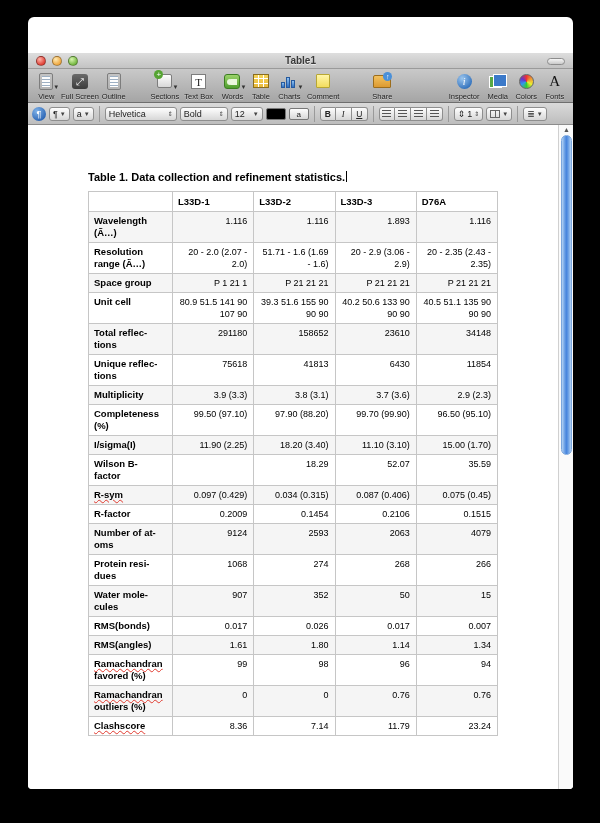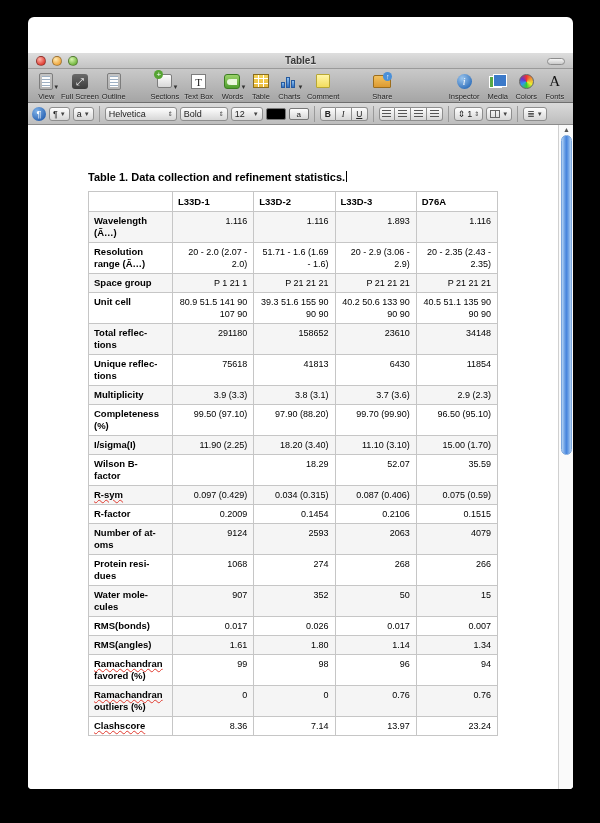--- a/index.html
+++ b/index.html
@@ -398,21 +398,21 @@
               <td></td>
               <td>18.29</td>
               <td>52.07</td>
               <td>35.59</td>
             </tr>
             <tr>
               <th><span class="squiggle">R-sym</span></th>
               <td>0.097 (0.429)</td>
               <td>0.034 (0.315)</td>
               <td>0.087 (0.406)</td>
-              <td>0.075 (0.59)</td>
+              <td>0.075 (0.45)</td>
             </tr>
             <tr>
               <th>R-factor</th>
               <td>0.2009</td>
               <td>0.1454</td>
               <td>0.2106</td>
               <td>0.1515</td>
             </tr>
             <tr>
               <th>Number of at-
@@ -465,21 +465,21 @@
 outliers (%)</th>
               <td>0</td>
               <td>0</td>
               <td>0.76</td>
               <td>0.76</td>
             </tr>
             <tr>
               <th><span class="squiggle">Clashscore</span></th>
               <td>8.36</td>
               <td>7.14</td>
-              <td>13.97</td>
+              <td>11.79</td>
               <td>23.24</td>
             </tr>
           </tbody>
       </table>
     </div>
     <div class="scrollbar">
       <div class="sb-arrow sb-up">▲</div>
       <div class="sb-thumb"></div>
       <div class="sb-arrow sb-down">▼</div>
     </div>

